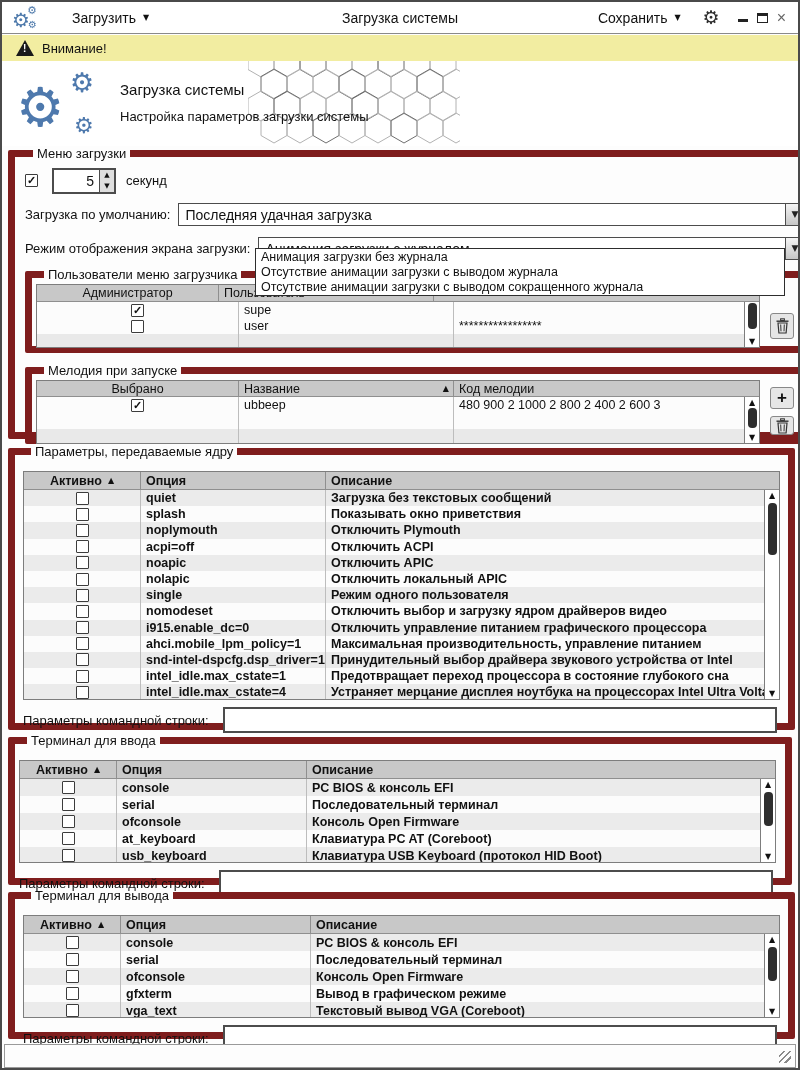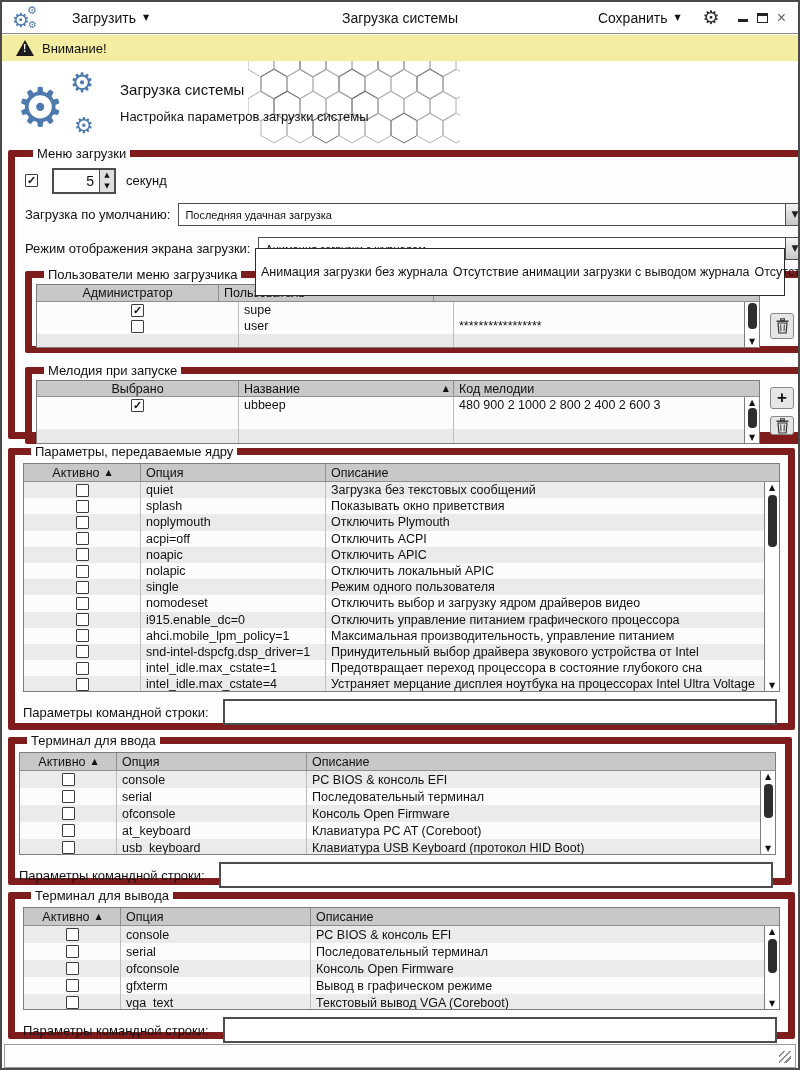--- a/index.html
+++ b/index.html
@@ -64,28 +64,28 @@
         font-size:11px; font-weight:bold; color:#111; line-height:1; }
   .timer-row label { margin-left:8px; }
   .spin { display:flex; width:64px; height:26px; border:2px solid #4c4c4c; background:#fff; margin-left:14px; }
   .spin .val { flex:1; text-align:right; padding-right:5px; font-size:14px; line-height:22px; }
   .spin .btns { width:15px; background:#dedede; border-left:1px solid #4c4c4c; display:flex; flex-direction:column; }
   .spin .btns span { flex:1; font-size:7px; line-height:10px; text-align:center; color:#111; }
   .unit { margin-left:10px; }
   .combo-row1 { margin-top:9px; }
   .combo-row2 { margin-top:11px; }
   .combo { flex:1; height:23px; border:1px solid #4c4c4c; background:#fff; display:flex; align-items:center; margin-left:8px; }
-  .combo .ctext { flex:1; padding-left:6px; font-size:11px; white-space:nowrap; overflow:hidden; }
+  .combo .ctext { flex:1; padding-left:6px; font-size:14px; white-space:nowrap; overflow:hidden; }
   .combo .cbtn { width:19px; height:100%; border-left:1px solid #4c4c4c;
     background:linear-gradient(#f4f4f4,#c6c6c6); display:flex; align-items:center; justify-content:center; }
   .combo .cbtn .arr { font-size:9px; color:#222; }
 
   
   .popup { position:absolute; left:253px; top:246px; width:530px; height:48px;
-    background:#fff; border:1px solid #2d2d2d; z-index:50; display:flex; flex-direction:row; }
+    background:#fff; border:1px solid #2d2d2d; z-index:50; display:flex; flex-direction:column; }
   .popup .pitem { flex:1; font-size:12.5px; color:#111; padding-left:5px; display:flex; align-items:center; white-space:nowrap; }
 
   
   .tbl { position:relative; border:1px solid #7d7d7d; background:#fcfcfc; overflow:hidden; }
   .thead { display:flex; background:#c8c8c8; border-bottom:1px solid #8f8f8f; }
   .hcell { font-size:12.5px; color:#111; display:flex; align-items:center; padding-left:5px;
            border-right:1px solid #8f8f8f; overflow:hidden; white-space:nowrap; }
   .hcell:last-child { border-right:none; flex:1; }
   .hcell.center { justify-content:center; padding-left:0; }
   .hcell .sort { font-size:8px; margin-left:6px; color:#111; }
@@ -112,21 +112,21 @@
   .side-btns { display:flex; flex-direction:column; margin-left:10px; }
   .sq-btn { width:24px; height:26px; border:1px solid #888; border-radius:3px; background:#e6e6e6;
     display:flex; align-items:center; justify-content:center; font-size:17px; font-weight:bold; color:#111; }
 
   
   .cmd-row { display:flex; align-items:center; margin-top:7px; font-size:13px; color:#111; }
   .cmd-row input { margin-left:14px; width:554px; height:26px; border:2px solid #4c4c4c; background:#fff;
     font-size:13px; padding:0 4px; font-family:"Liberation Sans",sans-serif; }
 
   
-  .tbl-wrap { margin-top:4px; }
+  .tbl-wrap { margin-top:12px;font-weight:bold; }
 
   
   .statusbar { position:absolute; left:2px; top:1042px; width:792px; height:24px;
     border:1px solid #9a9a9a; background:#fdfdfd; }
   .grip { position:absolute; right:4px; bottom:4px; width:12px; height:12px;
     background: repeating-linear-gradient(135deg, transparent 0 3px, #8a8a8a 3px 4.5px); }
 </style>
 </head>
 <body>
 

